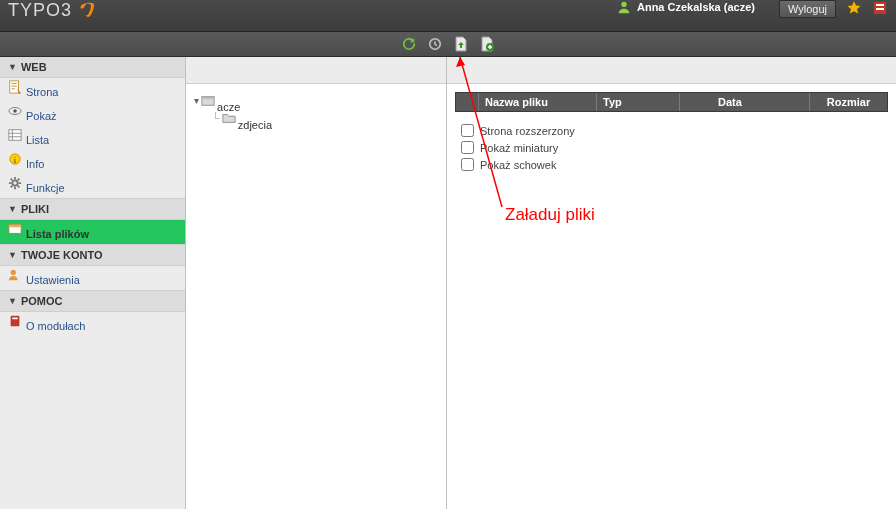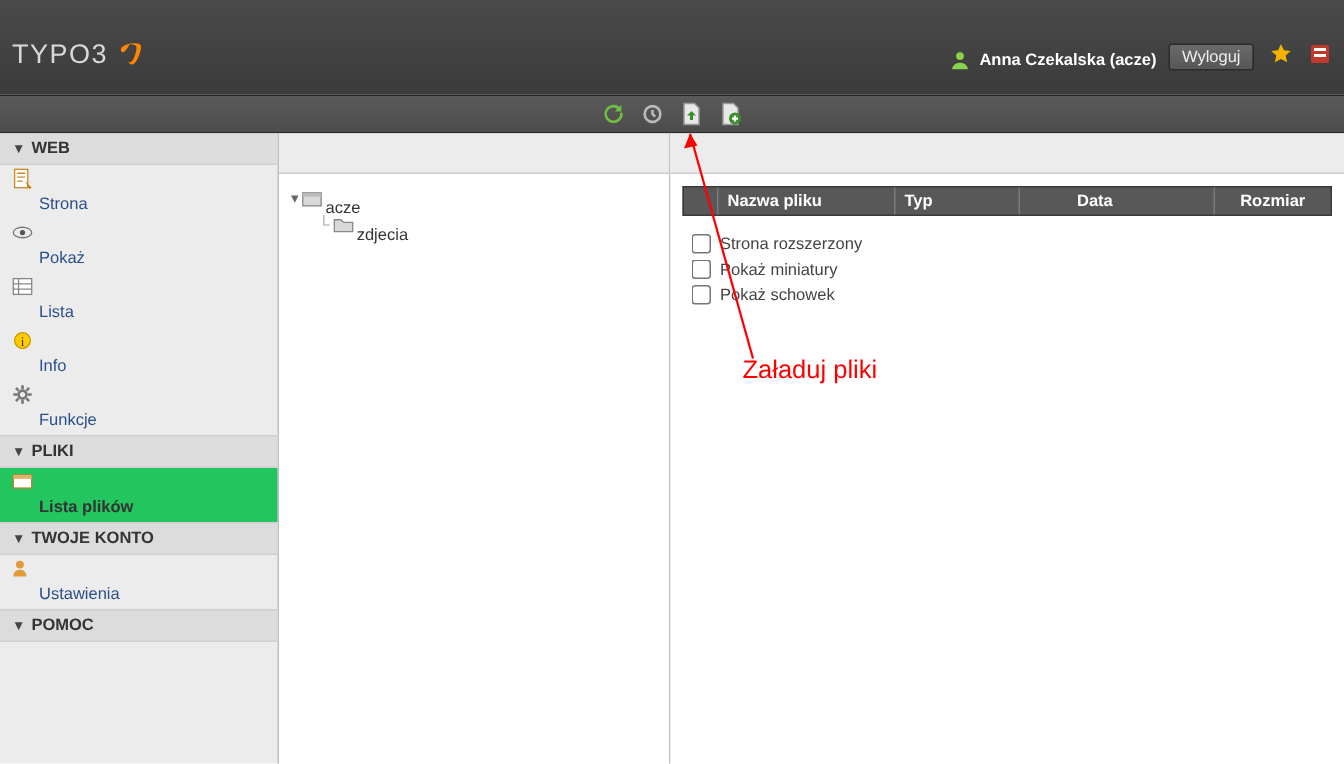--- a/index.html
+++ b/index.html
@@ -1,34 +1,34 @@
 <!DOCTYPE html>
 <html><head>
 <meta charset="utf-8">
 <style>
   html, body { margin:0; padding:0; width:896px; height:509px; font-family: Verdana, Arial, sans-serif; font-size:11px; color:#333; background:#fff; overflow:hidden; }
   
-  .topbar { height:31px; background:linear-gradient(#4a4a4a,#3b3b3b); border-bottom:1px solid #222; display:flex; align-items:flex-end; padding:16px 8px; color:#ddd; }
+  .topbar { height:31px; background:linear-gradient(#4a4a4a,#3b3b3b); border-bottom:1px solid #222; display:flex; align-items:flex-start; padding:0 8px; color:#ddd; }
   .logo { display:flex; align-items:center; gap:4px; font-size:18px; letter-spacing:1px; color:#d9d9d9; font-weight:normal; }
   .logo svg { width:18px; height:18px; }
   .top-spacer { flex:1; }
   .top-user { display:flex; align-items:center; gap:6px; font-weight:bold; color:#fff; }
   .top-user .uicon svg { width:14px; height:14px; display:block; }
-  .btn-logout { margin-left:8px; background:linear-gradient(#6a6a6a,#565656); border:1px solid #2c2c2c; color:#eee; font-size:11px; padding:2px 8px; border-radius:2px; cursor:pointer; }
+  .btn-logout { margin-left:24px; background:linear-gradient(#6a6a6a,#565656); border:1px solid #2c2c2c; color:#eee; font-size:11px; padding:2px 8px; border-radius:2px; cursor:pointer; }
   .top-icons { display:flex; align-items:center; gap:10px; margin-left:10px; }
   
   .toolstrip { height:24px; background:linear-gradient(#5a5a5a,#4c4c4c); display:flex; align-items:center; justify-content:center; gap:10px; border-bottom:1px solid #2b2b2b; }
   .toolstrip .tbtn { width:16px; height:16px; display:flex; align-items:center; justify-content:center; cursor:pointer; }
   
   .main { display:flex; height:calc(509px - 31px - 24px); }
   .col-left { width:185px; background:#ececec; border-right:1px solid #bfbfbf; display:flex; flex-direction:column; }
   .grp-head { background:#dcdcdc; border-top:1px solid #cfcfcf; border-bottom:1px solid #cfcfcf; padding:4px 8px; font-weight:bold; color:#333; display:flex; align-items:center; gap:4px; cursor:pointer; }
   .grp-head:first-child { border-top:none; }
   .grp-head .caret { font-size:9px; color:#444; }
-  .nav-item { padding:20px 8px 4px 26px; display:flex; align-items:flex-start; gap:6px; color:#2a4f8a; cursor:pointer; position:relative; }
+  .nav-item { padding:8px 8px 4px 26px; display:flex; align-items:flex-start; gap:6px; color:#2a4f8a; cursor:pointer; position:relative; }
   .nav-item.active { background:#22c55e; font-weight:bold; color:#333; }
   .nav-item .nicon { position:absolute; left:8px; top:2px; width:14px; height:14px; }
   .col-mid { width:260px; background:#fff; border-right:1px solid #bfbfbf; }
   .mid-pad { height:26px; background:#ececec; border-bottom:1px solid #cfcfcf; }
   .tree { padding:8px 8px; color:#333; }
   .tree-row { display:flex; align-items:center; gap:2px; height:16px; margin-bottom:2px; }
   .tree-row.child { padding-left:18px; }
   .tree-icon { width:14px; height:14px; display:inline-flex; }
   .tree-label { color:#333; cursor:pointer;margin-top:13px; }
   .col-right { flex:1; background:#fff; display:flex; flex-direction:column; position:relative; }
@@ -177,20 +177,27 @@
             <circle cx="6" cy="5" r="3" fill="#e39a3b"></circle>
             <path d="M1 14c0-3 2-5 5-5s5 2 5 5z" fill="#e39a3b"></path>
           </svg></span>
         <span>Ustawienia</span>
       </div>
 
     <div class="grp-head">
         <span class="caret">▼</span>
         <span>POMOC</span>
       </div>
+      <div class="nav-item">
+        <span class="nicon"><svg width="14" height="14" viewBox="0 0 16 16">
+            <rect x="3" y="2" width="10" height="12" rx="1" fill="#c0392b"></rect>
+            <rect x="5" y="4" width="6" height="2" fill="#fff"></rect>
+          </svg></span>
+        <span>O modułach</span>
+      </div>
   </div>
 
   <div class="col-mid">
     <div class="mid-pad"></div>
     <div class="tree">
       <div class="tree-row">
         <span style="color:#666;font-size:10px;cursor:pointer;">▾</span>
         <span class="tree-icon">
             <svg width="14" height="14" viewBox="0 0 16 16">
               <rect x="1" y="4" width="14" height="10" fill="#d9d9d9" stroke="#888"></rect>
@@ -234,16 +241,16 @@
       <label class="opt-row">
         <input type="checkbox" style="">
         <span>Pokaż schowek</span>
       </label>
     </div>
 
     <svg class="annot-svg" width="450" height="260">
       <line x1="13" y1="0" x2="55" y2="150" stroke="#ff0000" stroke-width="1.5"></line>
       <polygon points="13,0 9,10 18,8" fill="#ff0000"></polygon>
     </svg>
-    <div class="annot-label" style="left:48px; top:148px;">Załaduj pliki</div>
+    <div class="annot-label" style="left:58px; top:148px;">Załaduj pliki</div>
   </div>
 
 </div>
 
 </body></html>

